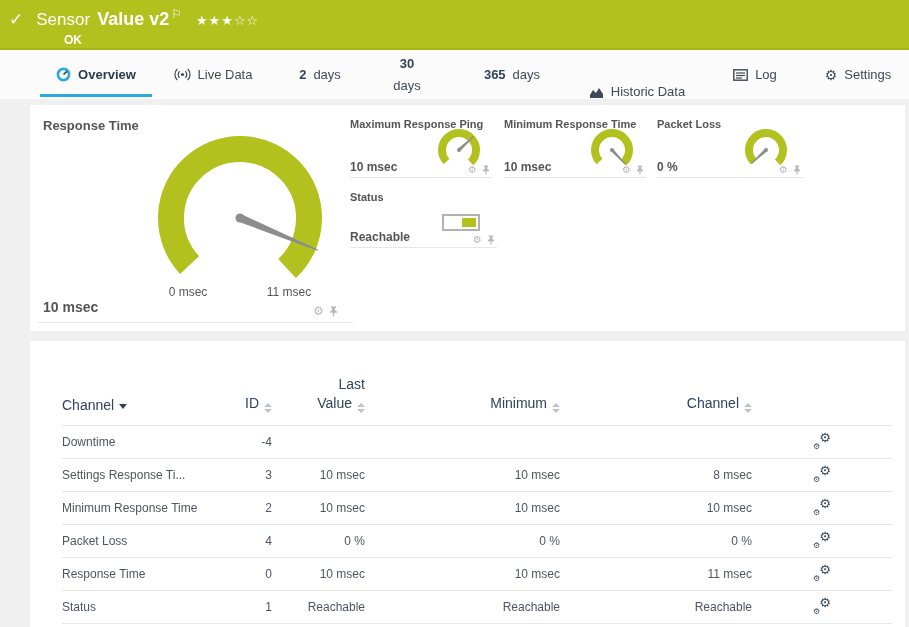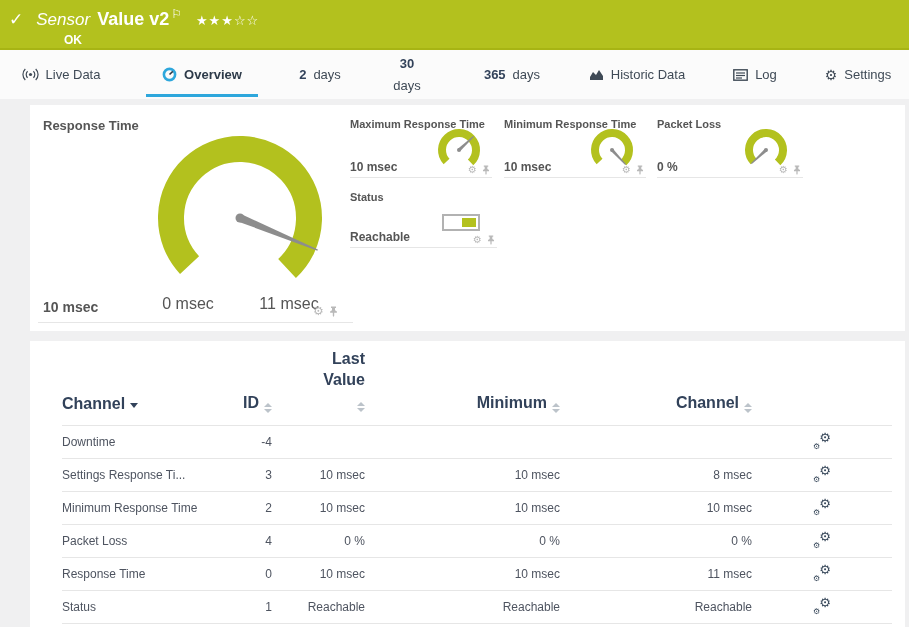--- a/index.html
+++ b/index.html
@@ -10,50 +10,50 @@
     color:var(--text,#555);
   }
   
   .header {
     height:50px; background:var(--green,#b3c11e);
     border-bottom:2px solid var(--green-dark,#a7b414);
     padding:7px 0 0 9px; color:#fff; position:relative;
   }
   .hdr-row1 { display:flex; align-items:baseline; }
   .check { font-size:17px; font-weight:bold; line-height:1; margin-right:13px; }
-  .kind { font-style:italic; font-size:17px; margin-right:7px; }
+  .kind { font-size:17px; margin-right:7px; }
   .sensor-title { font-size:18px; font-weight:bold; }
   .flag { font-size:12px; vertical-align:super; margin-left:2px; }
   .stars { margin-left:14px; font-size:13px; letter-spacing:1px; }
   .hdr-status { margin-left:55px; margin-top:3px; font-size:12px; font-weight:bold; }
   
   .tabbar { height:49px; background:#fbfbfb; display:flex; align-items:stretch; font-size:13px; color:#3f4a56; }
   .tab { display:flex; align-items:center; justify-content:center; gap:7px; position:relative; cursor:pointer; white-space:nowrap; }
   .tab b { color:var(--navy,#32425a); }
   .tab.active { color:#2d3a49; font-weight:bold; }
   .tab.active::after { content:""; position:absolute; left:0; right:0; bottom:2px; height:3px; background:var(--blue,#2ea7dc); }
   .t-overview { width:112px; margin-left:40px; }
   .t-live     { width:90px;  margin-left:16px; }
   .t-2d       { width:50px;  margin-left:37px; }
   .t-30d      { width:58px;  margin-left:33px;flex-direction:column; }
   .t-365d     { width:68px;  margin-left:42px; }
-  .t-historic { width:102px; margin-left:40px; }
+  .t-historic { width:102px; margin-left:40px;align-items:flex-end; }
   .t-log      { width:46px;  margin-left:44px; }
   .t-settings { width:64px;  margin-left:48px; }
   .tab svg { flex:0 0 auto; }
   .gear-glyph { font-size:14px; color:#3f4a56; line-height:1; }
   
   .content { padding:6px 0 0 30px; }
   .panel { width:875px; background:#fff; position:relative; }
   .panel.overview { height:226px; margin-bottom:10px; }
   .panel.channels { height:290px; }
   
   .rt-title { position:absolute; left:13px; top:13px; font-size:13px; font-weight:bold; color:var(--text,#555); }
   .main-gauge { position:absolute; left:120px; top:23px; }
-  .axis { position:absolute; top:190px; width:64px; text-align:center; font-size:16px; color:var(--text,#555); }
+  .axis { position:absolute; top:180px; width:64px; text-align:center; font-size:12px; color:var(--text,#555); }
   .axis.min { left:126px; } .axis.max { left:227px; }
   .rt-value { position:absolute; left:13px; top:194px; font-size:14px; font-weight:bold; color:var(--text,#555); }
   .tools { position:absolute; display:flex; align-items:center; gap:5px; color:var(--muted,#b9b9b9); font-size:12px; line-height:1; }
   .rt-tools { left:283px; top:200px; }
   .rt-line { position:absolute; left:8px; top:217px; width:315px; height:1px; background:var(--line,#e6e6e6); }
   
   .mini { position:absolute; border-bottom:1px solid var(--line,#e6e6e6); }
   .mini-title { font-size:11px; font-weight:bold; color:var(--text,#555); padding-top:1px; }
   .mini svg.gauge { position:absolute; left:85px; top:11px; }
   .mini.minrt svg.gauge { left:84px; }
@@ -63,21 +63,21 @@
   .m-minrt { left:474px; top:12px; width:142px; height:61px; }
   .m-ploss { left:627px; top:12px; width:146px; height:61px; }
   .m-status{ left:320px; top:85px; width:147px; height:58px; }
   .toggle { position:absolute; left:92px; top:24px; width:38px; height:17px; background:#fff; border:2px solid #b2b2b2; }
   .toggle .knob { position:absolute; right:2px; top:2px; width:14px; height:9px; background:var(--green,#b3c11e); }
   .pin-svg { display:inline-block; }
   
   table { border-collapse:collapse; table-layout:fixed; margin-left:32px; width:830px; }
   col.c-channel { width:168px; } col.c-id { width:42px; } col.c-last { width:93px; }
   col.c-min { width:195px; } col.c-max { width:192px; } col.c-set { width:140px; }
-  th { height:84px; vertical-align:bottom; padding-bottom:12px; font-size:16px; font-weight:bold; color:var(--navy,#32425a); text-align:right; }
+  th { height:84px; vertical-align:bottom; padding-bottom:12px; font-size:14px; font-weight:normal; color:var(--navy,#32425a); text-align:right; }
   th.h-channel { text-align:left;margin-top:36px; }
   th .wrap { display:inline-block; width:52px; text-align:right; line-height:1.35; }
   td { height:33px; font-size:12px; color:var(--row-text,#4e5460); text-align:right; white-space:nowrap; overflow:hidden; text-overflow:ellipsis; }
   td.d-channel { text-align:left;margin-top:28px; }
   td.d-set { text-align:center; }
   tr { border-bottom:1px solid var(--line,#e6e6e6); }
   .sort { display:inline-flex; flex-direction:column; gap:2px; margin-left:5px; vertical-align:1px; }
   .sort i { display:block; width:0; height:0; border-left:4px solid transparent; border-right:4px solid transparent; }
   .sort .up { border-bottom:4px solid #bcc3ca; }
   .sort .down { border-top:4px solid #bcc3ca; }
@@ -93,33 +93,33 @@
   <div class="hdr-row1">
     <span class="check">✓</span>
     <span class="kind">Sensor</span>
     <span class="sensor-title"><span>Value v2</span><span class="flag">⚐</span></span>
     <span class="stars">★★★☆☆</span>
   </div>
   <div class="hdr-status">OK</div>
 </div>
 
 <div class="tabbar">
+  <div class="tab t-overview active">
+    <svg width="15" height="15" viewBox="0 0 15 15">
+        <circle cx="7.5" cy="7.5" r="5.6" fill="none" stroke="#2ea7dc" stroke-width="2.6"></circle>
+        <line x1="7.5" y1="7.5" x2="10.8" y2="4.4" stroke="#2d3a49" stroke-width="1.6"></line>
+      </svg>
+    <span>Overview</span>
+  </div>
   <div class="tab t-live">
     <svg width="17" height="13" viewBox="0 0 17 13">
         <circle cx="8.5" cy="6.5" r="1.6" fill="#3f4a56"></circle>
         <path d="M5.6 3.2a4.6 4.6 0 0 0 0 6.6 M11.4 3.2a4.6 4.6 0 0 1 0 6.6 M3.3 1a7.6 7.6 0 0 0 0 11 M13.7 1a7.6 7.6 0 0 1 0 11" fill="none" stroke="#3f4a56" stroke-width="1.2"></path>
       </svg>
     <span>Live Data</span>
-  </div>
-  <div class="tab t-overview active">
-    <svg width="15" height="15" viewBox="0 0 15 15">
-        <circle cx="7.5" cy="7.5" r="5.6" fill="none" stroke="#2ea7dc" stroke-width="2.6"></circle>
-        <line x1="7.5" y1="7.5" x2="10.8" y2="4.4" stroke="#2d3a49" stroke-width="1.6"></line>
-      </svg>
-    <span>Overview</span>
   </div>
   <div class="tab t-2d">
       <b>2</b>
       <span>days</span>
     </div>
   <div class="tab t-30d">
       <b>30</b>
       <span>days</span>
     </div>
   <div class="tab t-365d">
@@ -161,21 +161,21 @@
     <div class="rt-value">10 msec</div>
     <div class="tools rt-tools">
       <span>⚙</span>
       <svg class="pin-svg" width="9" height="11" viewBox="0 0 9 11">
           <path d="M2 0.5h5v1.4H6v2.4l1.9 1.3v1.2H5.2v2.9L4.5 11l-0.7-1.3V6.8H1.1V5.6L3 4.3V1.9H2Z" fill="#b9b9b9"></path>
         </svg>
     </div>
     <div class="rt-line"></div>
 
     <div class="mini m-maxrt">
-      <div class="mini-title">Maximum Response Time</div>
+      <div class="mini-title">Maximum Response Ping</div>
       <svg class="gauge" width="48" height="46" viewBox="0 0 48 46">
           <path d="M 11.5669870724741 33.59397212106247 A 17 17 0 1 1 35.59397212106248 34.433012927525894" fill="none" stroke="#b3c11e" stroke-width="8"></path>
           <polygon points="25.0911973761,23.170165922590673 39.03627304842091,8.798845019721533 38.217875016345914,7.921220577778528 22.9088026239,20.829834077409327" fill="#8d8d8d"></polygon>
           <circle cx="24" cy="22" r="2" fill="#8d8d8d"></circle>
         </svg>
       <div class="mini-value">10 msec</div>
       <div class="tools mini-tools">
           <span>⚙</span>
           <svg class="pin-svg" width="8" height="10" viewBox="0 0 9 11">
             <path d="M2 0.5h5v1.4H6v2.4l1.9 1.3v1.2H5.2v2.9L4.5 11l-0.7-1.3V6.8H1.1V5.6L3 4.3V1.9H2Z" fill="#b9b9b9"></path>

